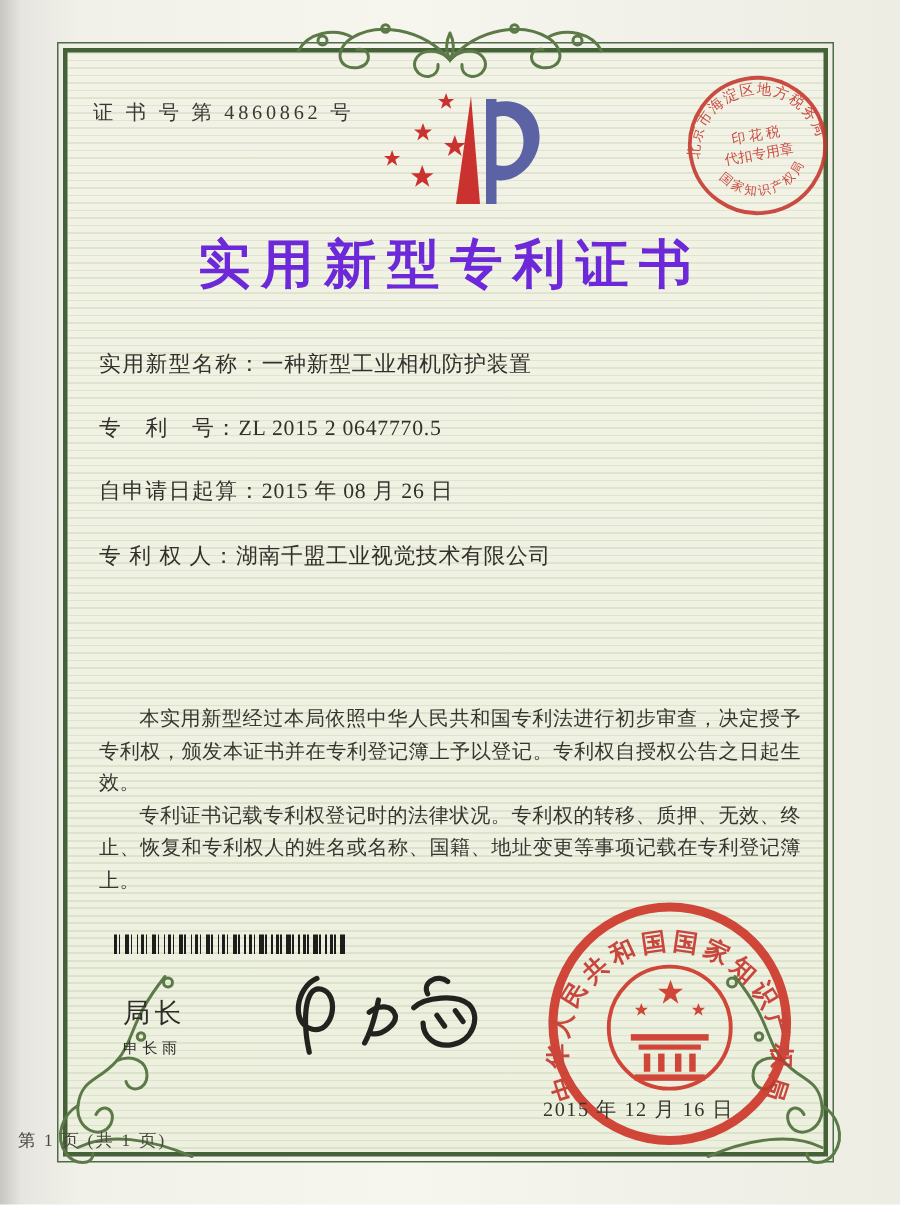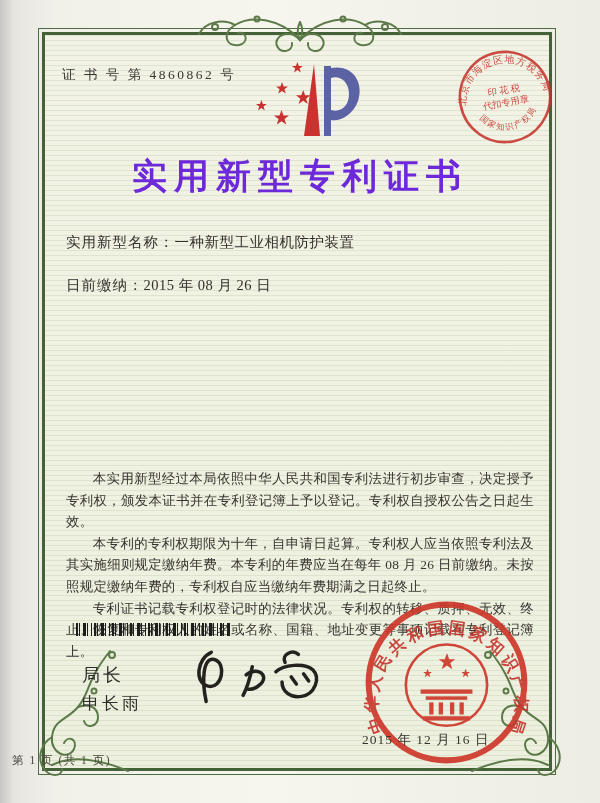--- a/index.html
+++ b/index.html
@@ -60,21 +60,21 @@
     position:absolute; left:76px; top:623px; width:154px; height:13px;
     background:repeating-linear-gradient(90deg,
       #1d1d1b 0 2px, transparent 2px 3px,
       #1d1d1b 3px 4px, transparent 4px 7px,
       #1d1d1b 7px 10px, transparent 10px 11px,
       #1d1d1b 11px 12px, transparent 12px 15px,
       #1d1d1b 15px 16px, transparent 16px 18px);
   }
   
   .sig-title{ position:absolute; left:82px; top:663px; font-size:18px; letter-spacing:3px; color:#2f2d29; }
-  .sig-name { position:absolute; left:82px; top:692px; font-size:17px; letter-spacing:3px; color:#2f2d29; }
+  .sig-name { position:absolute; left:82px; top:692px; font-size:10px; letter-spacing:3px; color:#2f2d29; }
   .sig-hand { position:absolute; left:188px; top:640px; width:145px; height:82px; }
   .sig-hand path{ stroke:#24221f; stroke-width:3.4; fill:none; stroke-linecap:round; stroke-linejoin:round; }
   
   .page-footer{
     position:absolute; left:12px; top:753px; width:100%;
     text-align:left; font-size:11.5px; letter-spacing:1.5px; color:#4a473f;
   }
   .seal-text{ fill:#c5342c; }
 </style>
 </head>
@@ -165,27 +165,32 @@
   </svg>
 </div>
 
 <div class="page-title">实用新型专利证书</div>
 
 <div class="fields">
   <div class="frow">
     <span class="lab">实用新型名称：</span><span class="val">一种新型工业相机防护装置</span>
   </div>
   <div class="frow">
-    <span class="lab">日前缴纳：</span><span class="val">2015 年 08 月 26 日</span>
+    <span class="lab">专　利　号：</span><span class="val">ZL 2015 2 0647770.5</span>
+  </div>
+  <div class="frow">
+    <span class="lab">自申请日起算：</span><span class="val">2015 年 08 月 26 日</span>
+  </div>
+  <div class="frow">
+    <span class="lab">专 利 权 人：</span><span class="val">湖南千盟工业视觉技术有限公司</span>
   </div>
 </div>
 
 <div class="body-text">
   <p>本实用新型经过本局依照中华人民共和国专利法进行初步审查，决定授予专利权，颁发本证书并在专利登记簿上予以登记。专利权自授权公告之日起生效。</p>
-  <p>本专利的专利权期限为十年，自申请日起算。专利权人应当依照专利法及其实施细则规定缴纳年费。本专利的年费应当在每年 08 月 26 日前缴纳。未按照规定缴纳年费的，专利权自应当缴纳年费期满之日起终止。</p>
   <p>专利证书记载专利权登记时的法律状况。专利权的转移、质押、无效、终止、恢复和专利权人的姓名或名称、国籍、地址变更等事项记载在专利登记簿上。</p>
 </div>
 
 <div class="barcode"></div>
 
 <div class="sig-title">局长</div>
 <div class="sig-name">申长雨</div>
 <div class="sig-hand">
   <svg width="145" height="82" viewBox="0 0 140 80">
     <path d="M22,12 C8,18 5,42 19,45 C33,48 37,22 25,19 C13,16 13,42 17,60"></path>

